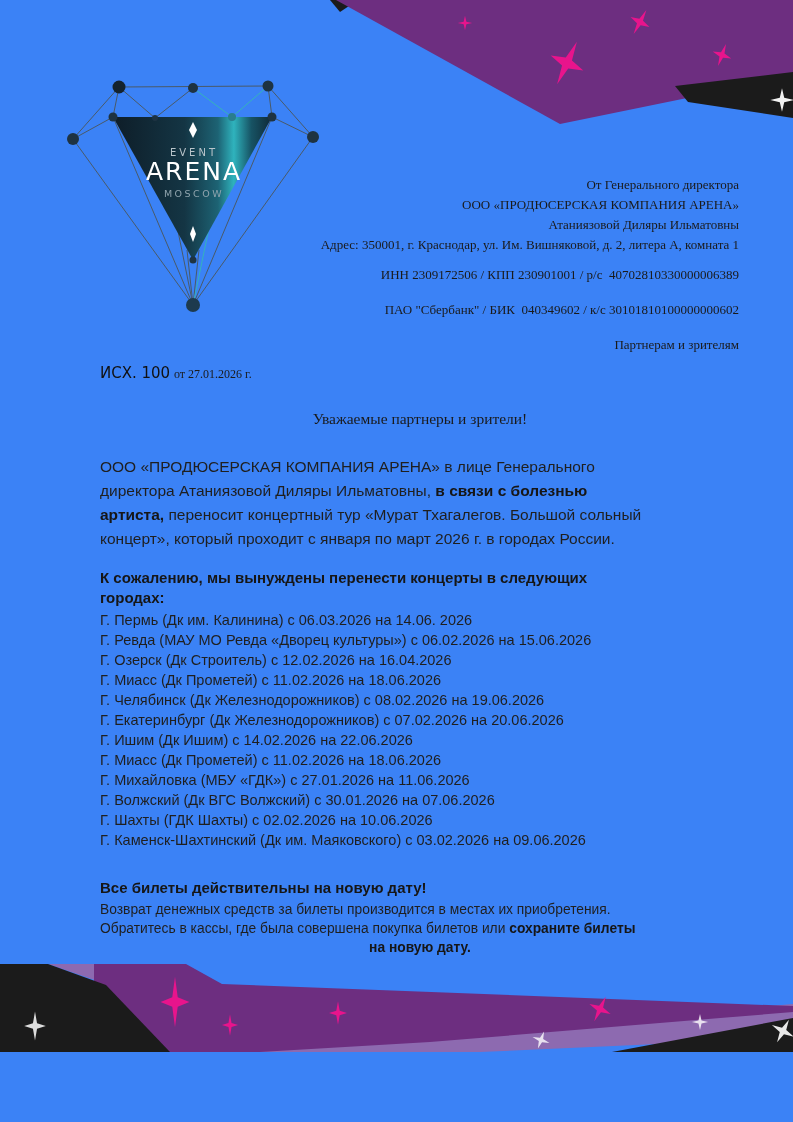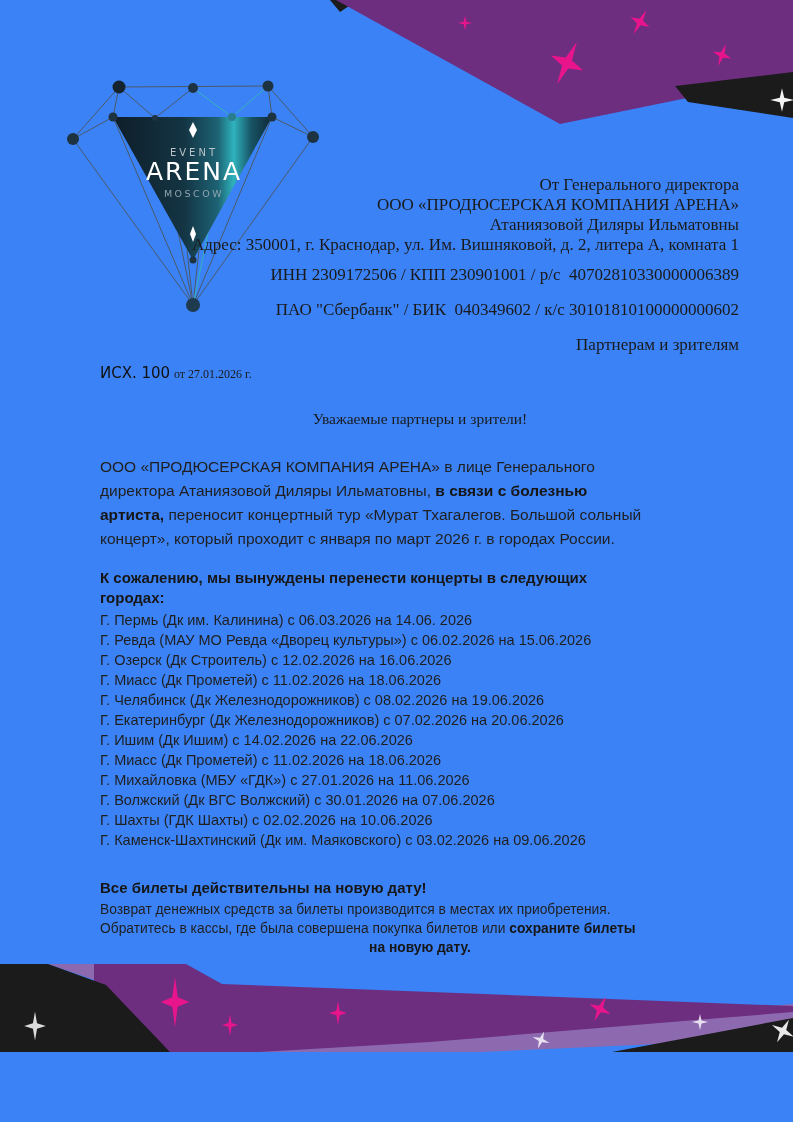--- a/index.html
+++ b/index.html
@@ -5,21 +5,21 @@
   html,body{margin:0;padding:0;background:#ffffff;}
   .page{
     position:relative;width:793px;height:1122px;background:#3b82f6;
     overflow:hidden;font-family:"Liberation Serif", serif;color:#1a1a1a;text-decoration:underline;
   }
   .abs{position:absolute;}
   svg text{font-family:"DejaVu Sans", sans-serif;}
   
   .sender-line{
     position:absolute;left:100px;right:54px;text-align:right;
-    font-family:"Liberation Serif", serif;font-size:17px;line-height:18px;
+    font-family:"Liberation Serif", serif;font-size:13px;line-height:18px;
     white-space:pre-wrap;
   }
   
   .ref-line{
     position:absolute;left:100px;top:364px;font-size:15.5px;
   }
   .ref-num{font-family:"DejaVu Sans", sans-serif;font-size:15px;color:#111;}
   .ref-date{font-family:"Liberation Serif", serif;font-size:12px;}
   
   .salutation{
@@ -137,21 +137,21 @@
   </div>
 
   <div class="resch-heading sans">
     <span class="line">К сожалению, мы вынуждены перенести концерты в следующих</span>
     <span class="line">городах:</span>
   </div>
 
   <div class="city-list sans">
     <div class="line">Г. Пермь (Дк им. Калинина) с 06.03.2026 на 14.06. 2026</div>
     <div class="line">Г. Ревда (МАУ МО Ревда «Дворец культуры») с 06.02.2026 на 15.06.2026</div>
-    <div class="line">Г. Озерск (Дк Строитель) с 12.02.2026 на 16.06.2026</div>
+    <div class="line">Г. Озерск (Дк Строитель) с 12.02.2026 на 16.04.2026</div>
     <div class="line">Г. Миасс (Дк Прометей) с 11.02.2026 на 18.06.2026</div>
     <div class="line">Г. Челябинск (Дк Железнодорожников) с 08.02.2026 на 19.06.2026</div>
     <div class="line">Г. Екатеринбург (Дк Железнодорожников) с 07.02.2026 на 20.06.2026</div>
     <div class="line">Г. Ишим (Дк Ишим) с 14.02.2026 на 22.06.2026</div>
     <div class="line">Г. Миасс (Дк Прометей) с 11.02.2026 на 18.06.2026</div>
     <div class="line">Г. Михайловка (МБУ «ГДК») с 27.01.2026 на 11.06.2026</div>
     <div class="line">Г. Волжский (Дк ВГС Волжский) с 30.01.2026 на 07.06.2026</div>
     <div class="line">Г. Шахты (ГДК Шахты) с 02.02.2026 на 10.06.2026</div>
     <div class="line">Г. Каменск-Шахтинский (Дк им. Маяковского) с 03.02.2026 на 09.06.2026</div>
   </div>

